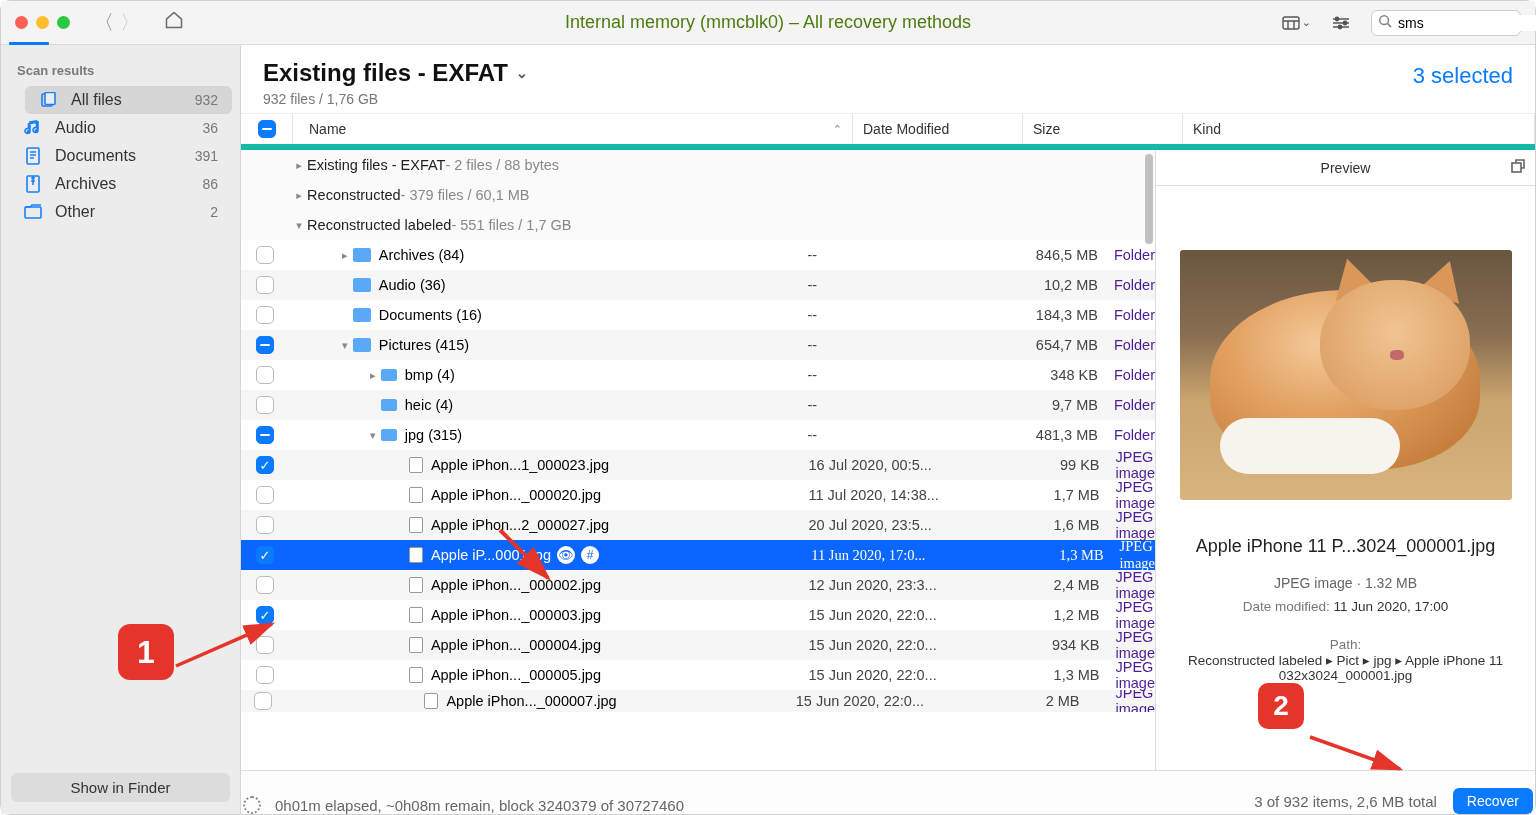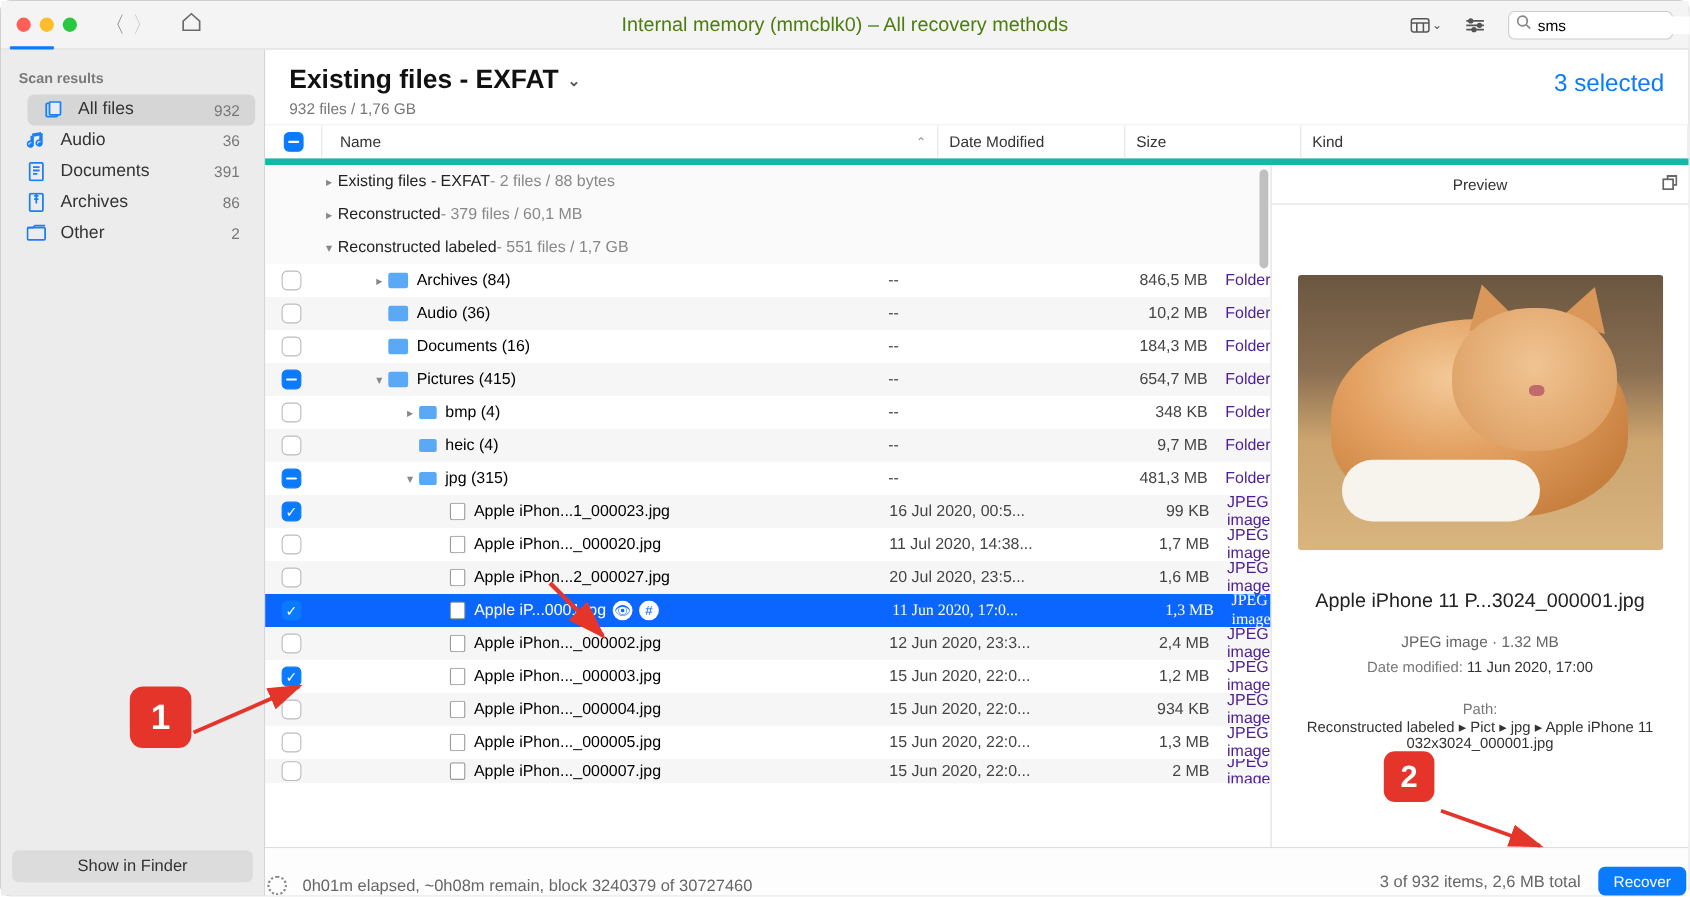--- a/index.html
+++ b/index.html
@@ -482,21 +482,21 @@
               <div class="c-name">
                 <span class="indent" style="width:104px"></span>
                 <span class="disc"></span>
                 <span class="file-icon"></span>
                 <span>Apple iPhon..._000005.jpg</span>
               </div>
               <div class="c-date">15 Jun 2020, 22:0...</div>
               <div class="c-size">1,3 MB</div>
               <div class="c-kind">JPEG image</div>
             </div>
-            <div class="row striped" style="height: 22px; overflow: hidden;">
+            <div class="row striped" style="height: 22px; overflow: hidden; gap: 20px;">
               <div class="c-cb">
                 <span class="cb"></span>
               </div>
               <div class="c-name">
                 <span class="indent" style="width:104px"></span>
                 <span class="disc"></span>
                 <span class="file-icon"></span>
                 <span>Apple iPhon..._000007.jpg</span>
               </div>
               <div class="c-date">15 Jun 2020, 22:0...</div>

